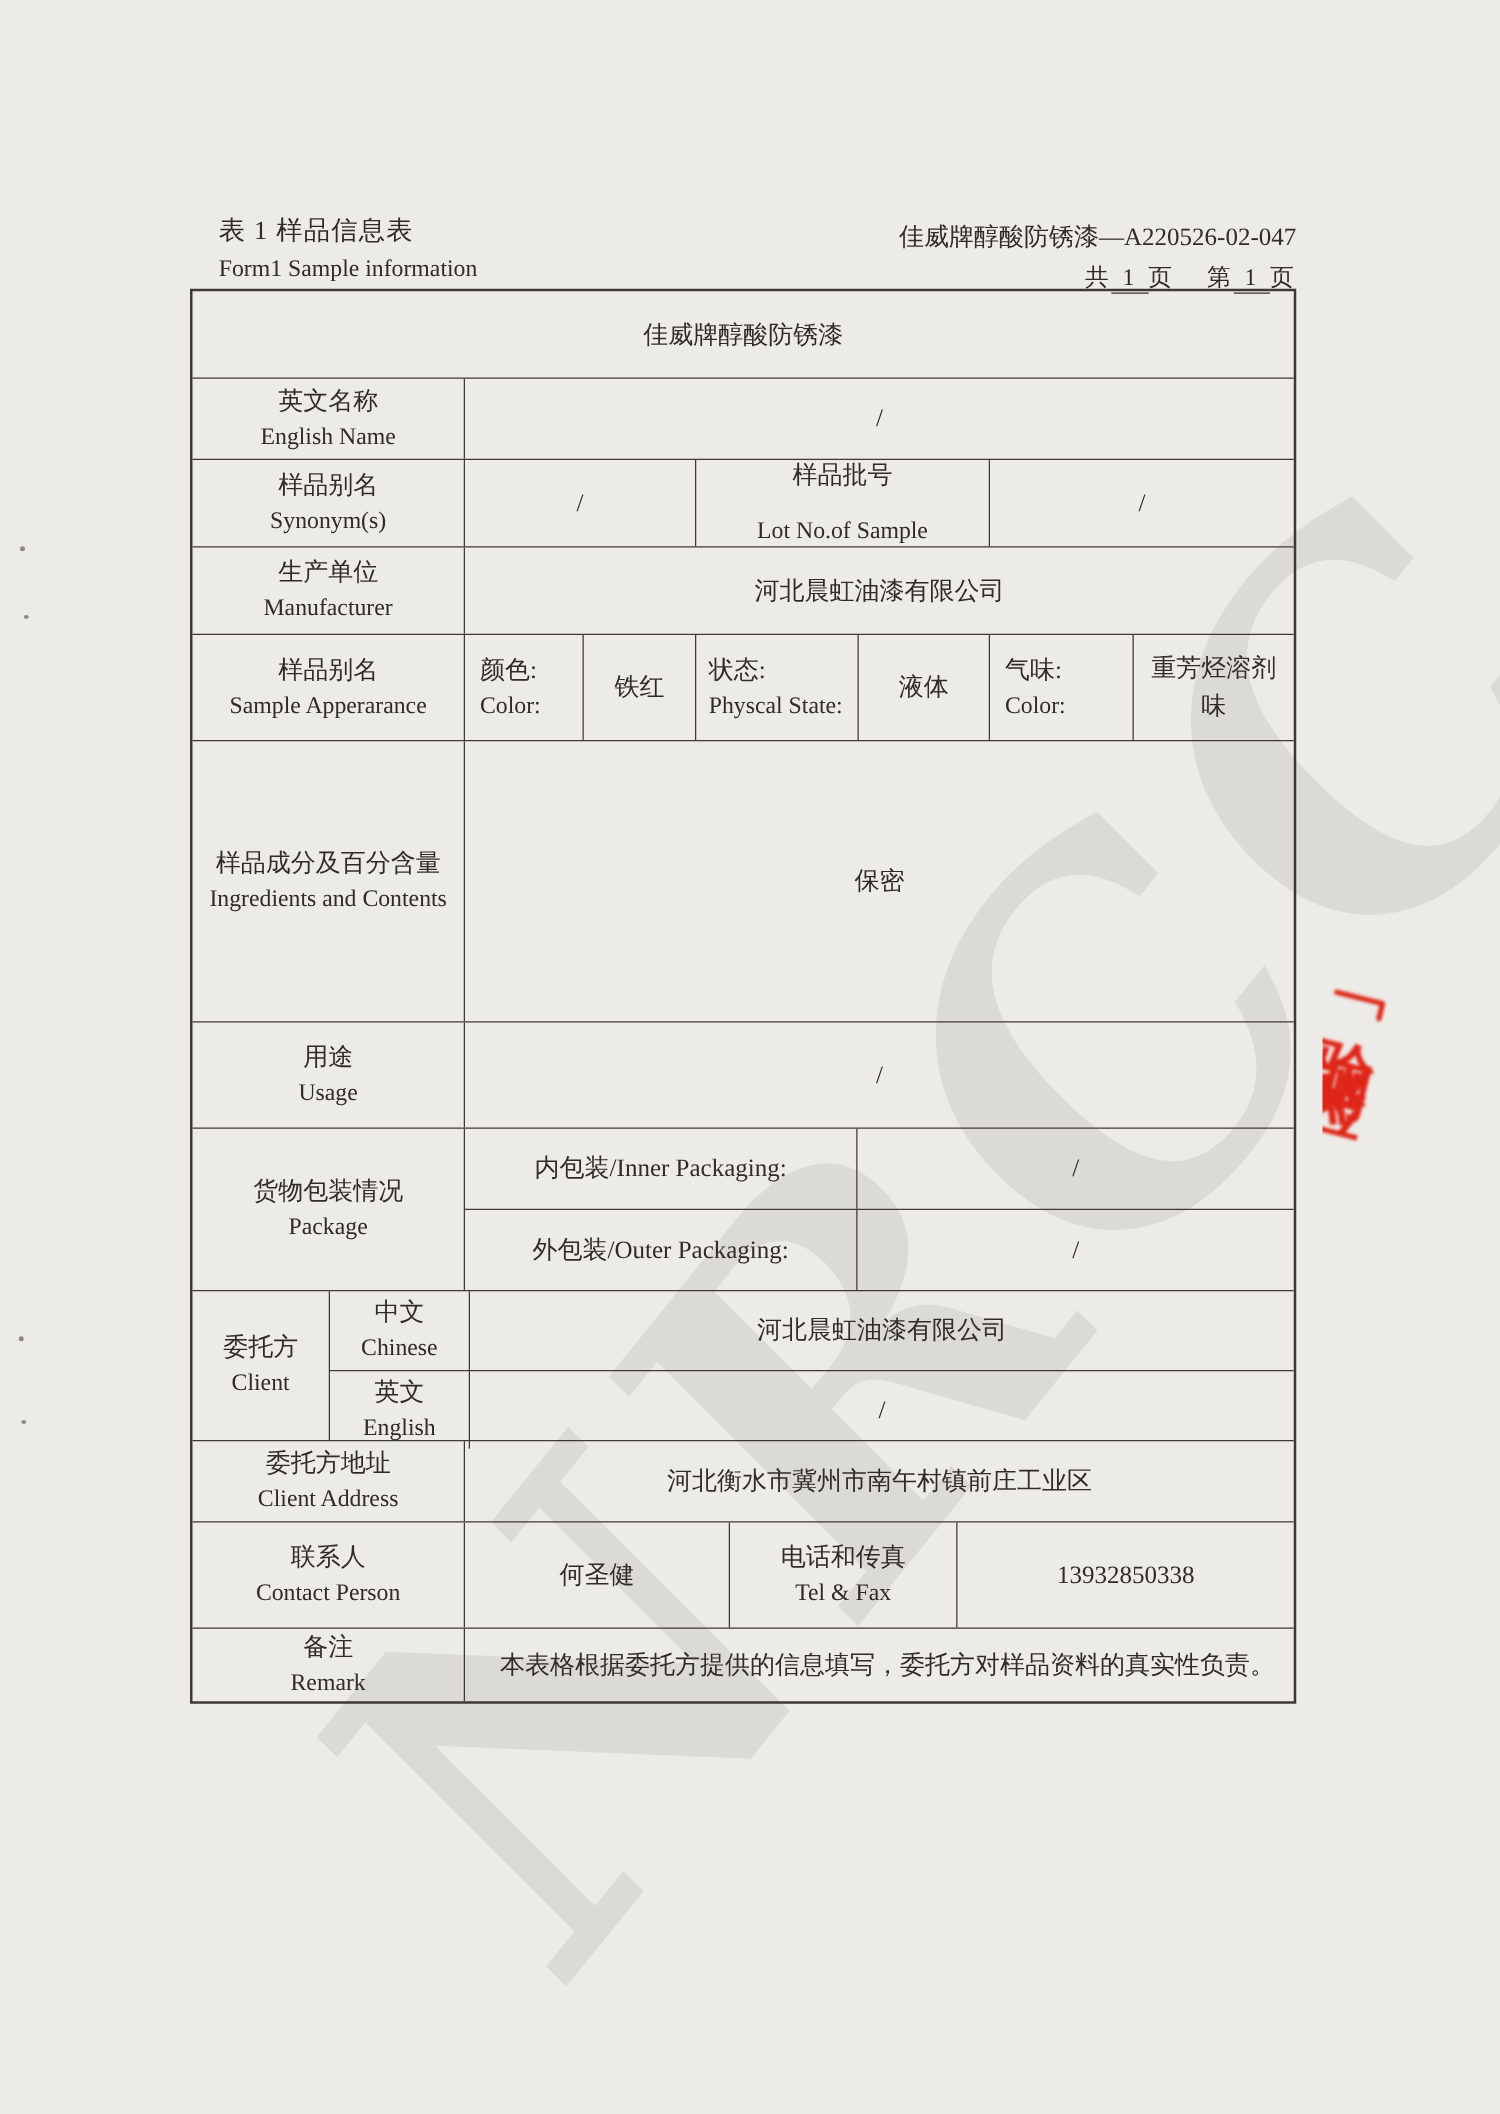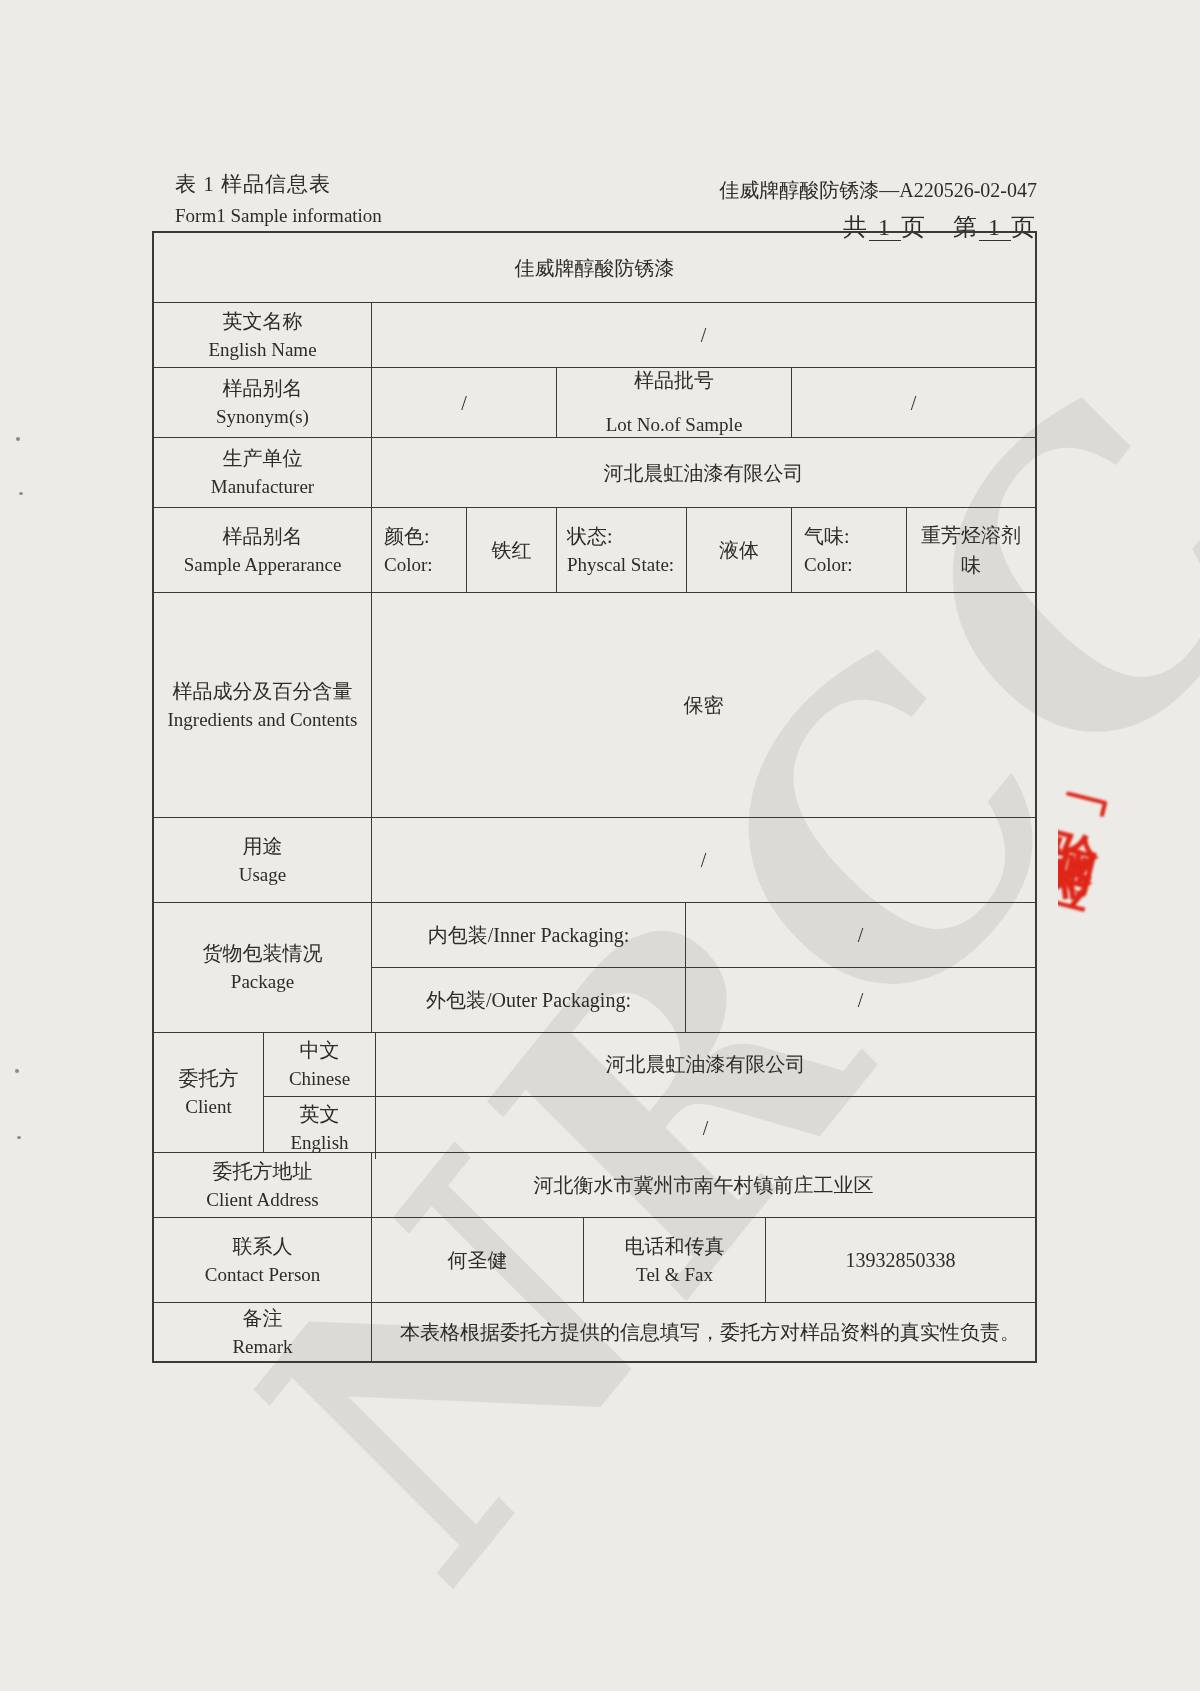--- a/index.html
+++ b/index.html
@@ -11,21 +11,21 @@
     font-family:"Liberation Serif","DejaVu Serif",serif;
     color:#2e2b29;
   }
   .page{position:absolute;inset:0;}
   
   .hdr-left{position:absolute;left:175px;top:168px;line-height:1.55;}
   .hdr-title-cn{font-size:21px;letter-spacing:1px;}
   .hdr-title-en{font-size:19px;}
   .hdr-right{position:absolute;right:163px;top:174px;text-align:right;line-height:1.6;font-family:Liberation Serif, serif;}
   .hdr-docno{font-size:20px;}
-  .hdr-pages{font-size:24px;margin-top:2px;letter-spacing:2px;}
+  .hdr-pages{font-size:19px;margin-top:2px;letter-spacing:2px;}
   .pg-num{display:inline-block;border-bottom:1.6px solid #343130;padding:0 9px;line-height:1.1;}
   .pg-gap{display:inline-block;width:26px;}
   
   .tbl{
     position:absolute;left:152px;top:231px;width:885px;
     border:2px solid #3c3937;
     box-sizing:border-box;
     background:transparent;
   }
   .tr{display:flex;border-bottom:1.6px solid #3c3937;box-sizing:border-box;}

